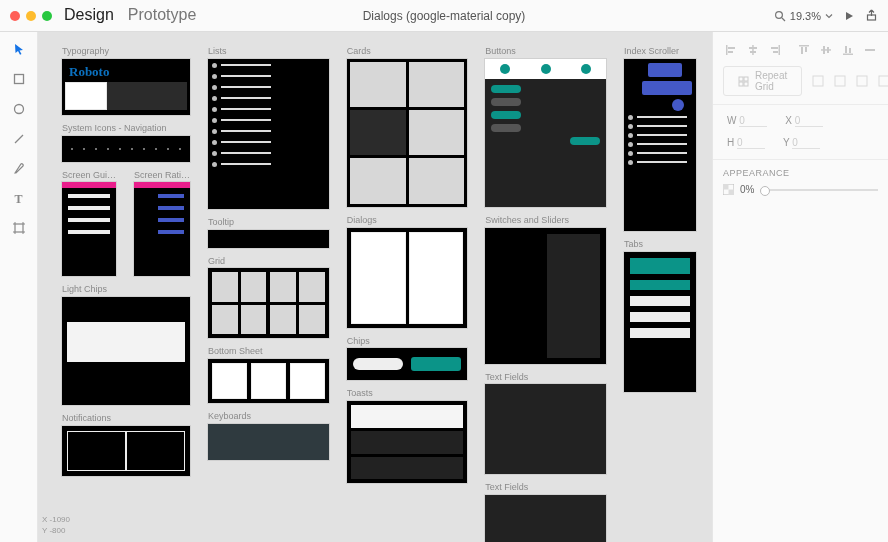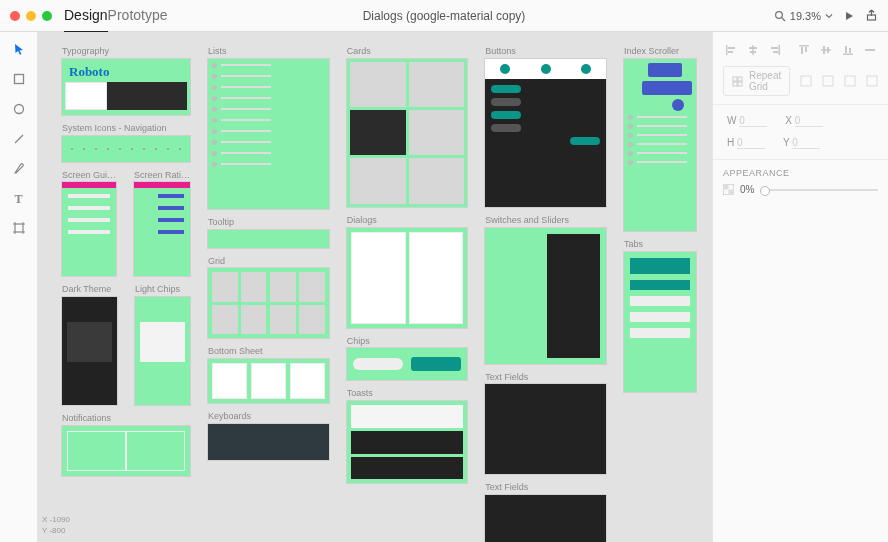--- a/index.html
+++ b/index.html
@@ -4,48 +4,48 @@
 <style>
   *{box-sizing:border-box;margin:0;padding:0;font-family:-apple-system,Helvetica,Arial,sans-serif;-webkit-font-smoothing:antialiased}
   body{width:888px;height:542px;overflow:hidden;background:#e2e2e2;color:#333;font-size:11px}
   .win{display:flex;flex-direction:column;height:100%;background:#fff}
   .titlebar{height:32px;display:flex;align-items:center;padding:0 10px;border-bottom:1px solid #ddd;background:#fafafa}
   .traffic{display:flex;gap:6px;margin-right:12px}
   .tl{width:10px;height:10px;border-radius:50%}
   .tl.red{background:#ff5f57}
   .tl.yel{background:#febc2e}
   .tl.grn{background:#28c840}
-  .tabs{display:flex;font-size:14px}
+  .tabs{display:flex;gap:14px;font-size:16px}
   .tab{color:#777;border-bottom:2px solid transparent;padding-bottom:8px;margin-bottom:-9px;cursor:pointer}
   .tab.active{color:#222;border-bottom-color:#222;font-weight:500}
   .doctitle{position:absolute;left:50%;transform:translateX(-50%);color:#555;font-size:12px}
   .tb-right{margin-left:auto;display:flex;align-items:center;gap:10px;color:#555}
   .zoom{display:flex;align-items:center;gap:4px;font-size:11px}
   .ico{display:inline-flex;align-items:center;justify-content:center;color:#666}
   .main{display:flex;flex:1;min-height:0}
   
   .tools{width:38px;background:#fafafa;border-right:1px solid #e6e6e6;display:flex;flex-direction:column;align-items:center;padding-top:10px;gap:14px}
   .tool{color:#777}
   .tool.sel{color:#1473e6}
   
   .canvas{flex:1;background:#e2e2e2;position:relative;overflow:hidden}
   .canvas-inner{position:absolute;inset:0;padding:14px 16px 0 24px}
   .cols{display:flex;gap:18px}
   .col{display:flex;flex-direction:column;gap:8px}
   .ab-lbl{font-size:9px;color:#8a8a8a;line-height:1.2;margin-bottom:2px;white-space:nowrap;overflow:hidden;text-overflow:ellipsis}
-  .ab{background:#86efac;box-shadow:0 0 0 1px rgba(0,0,0,.08);}
+  .ab{background:#000000;box-shadow:0 0 0 1px rgba(0,0,0,.08);}
   
   .c1{width:138px}.c2{width:134px}.c3{width:134px}.c4{width:134px}.c5{width:74px}
   .row2{display:flex;gap:18px}
   
   .inspector{width:176px;background:#fafafa;border-left:1px solid #e6e6e6;padding:10px 10px 0 10px;font-size:10px;color:#666}
   .insp-row{display:flex;align-items:center;gap:8px;margin-bottom:8px}
   .align-btn{width:16px;height:16px;display:inline-flex;align-items:center;justify-content:center;opacity:.5}
   .align-group{display:flex;gap:6px}
-  .repeat{display:flex;align-items:center;gap:6px;border:1px solid #e5e5e5;border-radius:3px;padding:3px 8px;color:#bbb;font-size:10px}
+  .repeat{display:flex;align-items:center;gap:6px;border:1px solid #e5e5e5;border-radius:3px;padding:3px 14px;color:#bbb;font-size:10px}
   .dim{display:flex;gap:18px;margin:10px 4px;color:#999;font-size:10px}
   .dim span.v{color:#ccc;border-bottom:1px solid #e0e0e0;min-width:28px;display:inline-block}
   .hr{border-top:1px solid #ececec;margin:8px -10px}
   .sec-h{font-size:9px;letter-spacing:.5px;color:#999;margin:6px 0 6px}
   .opacity{display:flex;align-items:center;gap:6px}
   .opacity .track{flex:1;height:2px;background:#ddd;position:relative}
   .opacity .track::after{content:'';position:absolute;left:0;top:-3px;width:8px;height:8px;border-radius:50%;background:#fff;border:1px solid #bbb}
   
   .coords{position:absolute;left:4px;bottom:6px;font-size:8px;color:#9a9a9a;line-height:1.3}
   
@@ -213,26 +213,20 @@
                 <div class="ab scrn" style="border-top:6px solid #e91e8c;display:flex;flex-direction:column;gap:8px;padding:6px;align-items:flex-end">
                     <div style="height:4px;width:60%;background:#4459c7"></div>
                     <div style="height:4px;width:60%;background:#4459c7"></div>
                     <div style="height:4px;width:60%;background:#4459c7"></div>
                     <div style="height:4px;width:60%;background:#4459c7"></div>
                   </div>
               </div>
             </div>
             <div class="row2">
               <div style="flex:1">
-                <div class="ab-lbl">Dark Theme</div>
-                <div class="ab dark thumb" style="height:108px;padding:5px">
-                    <div style="height:40px;background:#3a3a3a;margin-top:20px"></div>
-                  </div>
-              </div>
-              <div style="flex:1">
                 <div class="ab-lbl">Light Chips</div>
                 <div class="ab thumb" style="height:108px;padding:5px">
                     <div style="height:40px;background:#f3f3f3;margin-top:20px"></div>
                   </div>
               </div>
             </div>
             <div>
               <div class="ab-lbl">Notifications</div>
               <div class="ab notif">
                   <div></div>

